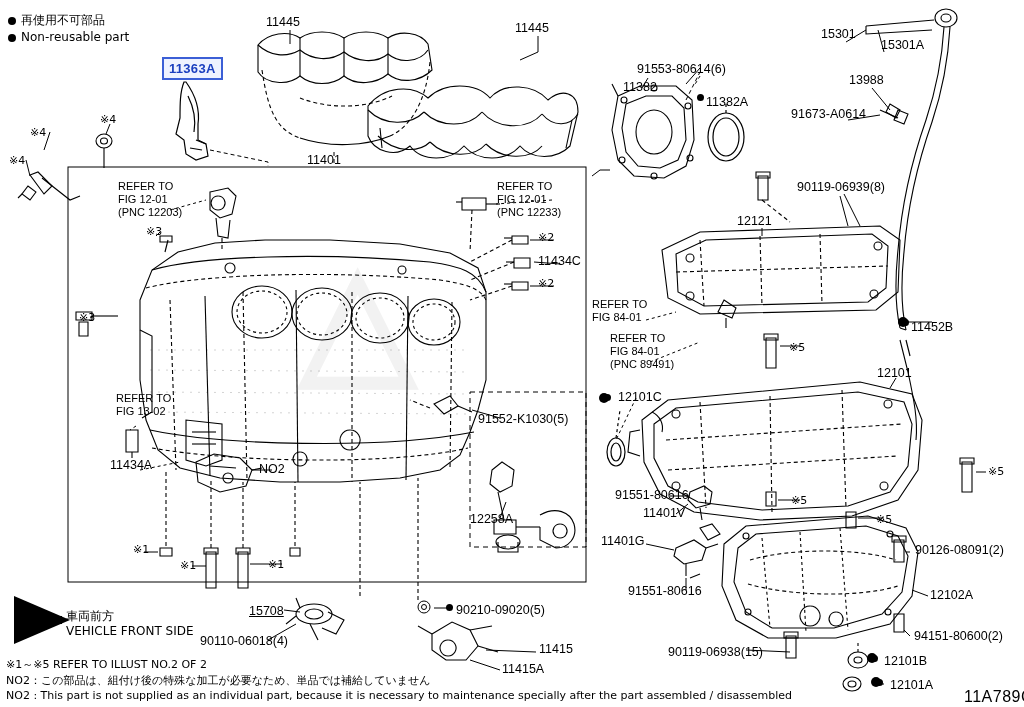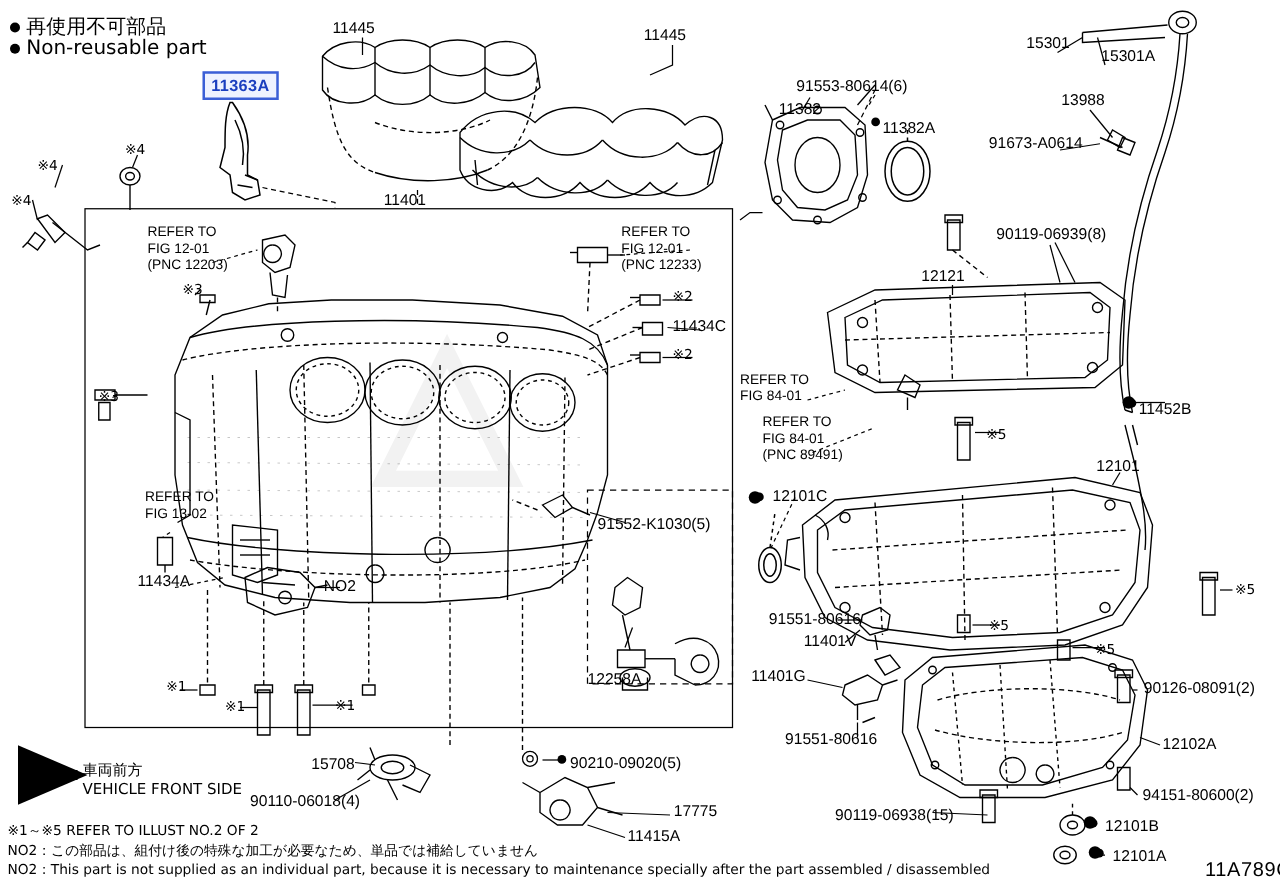--- a/index.html
+++ b/index.html
@@ -64,21 +64,21 @@
   .footnote {
     position: absolute;
     font-family: "DejaVu Sans", sans-serif;
     font-size: 11px;
     line-height: 14px;
     white-space: pre;
   }
   .legend {
     position: absolute;
     font-family: "DejaVu Sans", sans-serif;
-    font-size: 16px;
+    font-size: 12px;
     line-height: 17px;
   }
   .legend .bullet {
     display: inline-block;
     width: 8px;
     height: 8px;
     background: #000;
     border-radius: 50%;
     margin-right: 5px;
     vertical-align: middle;
@@ -529,35 +529,35 @@
   <div class="lbl" style="left:706px; top:95px;">11382A</div>
   <div class="lbl" style="left:797px; top:180px;">90119-06939(8)</div>
   <div class="lbl" style="left:737px; top:214px;">12121</div>
   <div class="lbl" style="left:911px; top:320px;">11452B</div>
   <div class="lbl" style="left:877px; top:366px;">12101</div>
   <div class="lbl" style="left:618px; top:390px;">12101C</div>
   <div class="lbl" style="left:538px; top:254px;">11434C</div>
   <div class="lbl" style="left:478px; top:412px;">91552-K1030(5)</div>
   <div class="lbl" style="left:110px; top:458px;">11434A</div>
   <div class="lbl" style="left:259px; top:462px;">NO2</div>
-  <div class="lbl" style="left:470px; top:512px;margin-top:24px;">12258A</div>
+  <div class="lbl" style="left:470px; top:512px;">12258A</div>
   <div class="lbl" style="left:615px; top:488px;">91551-80616</div>
   <div class="lbl" style="left:643px; top:506px;">11401V</div>
   <div class="lbl" style="left:601px; top:534px;">11401G</div>
   <div class="lbl" style="left:628px; top:584px;">91551-80616</div>
   <div class="lbl" style="left:930px; top:588px;">12102A</div>
   <div class="lbl" style="left:915px; top:543px;">90126-08091(2)</div>
   <div class="lbl" style="left:914px; top:629px;">94151-80600(2)</div>
   <div class="lbl" style="left:884px; top:654px;">12101B</div>
   <div class="lbl" style="left:890px; top:678px;">12101A</div>
   <div class="lbl" style="left:668px; top:645px;">90119-06938(15)</div>
-  <div class="lbl" style="left:249px; top:604px;">15708</div>
+  <div class="lbl" style="left:249px; top:604px;text-decoration:underline;">15708</div>
   <div class="lbl" style="left:200px; top:634px;">90110-06018(4)</div>
   <div class="lbl" style="left:456px; top:603px;">90210-09020(5)</div>
-  <div class="lbl" style="left:539px; top:642px;">17775</div>
+  <div class="lbl" style="left:539px; top:642px;">11415</div>
   <div class="lbl" style="left:502px; top:662px;">11415A</div>
 
   <div class="dot" style="left:697px; top:94px;"></div>
   <div class="dot" style="left:902px; top:319px;"></div>
   <div class="dot" style="left:604px; top:394px;"></div>
   <div class="dot" style="left:446px; top:604px;"></div>
   <div class="dot" style="left:871px; top:655px;"></div>
   <div class="dot" style="left:876px; top:679px;"></div>
 
   <div class="lbl jp small" style="left:30px; top:126px;">※4</div>

